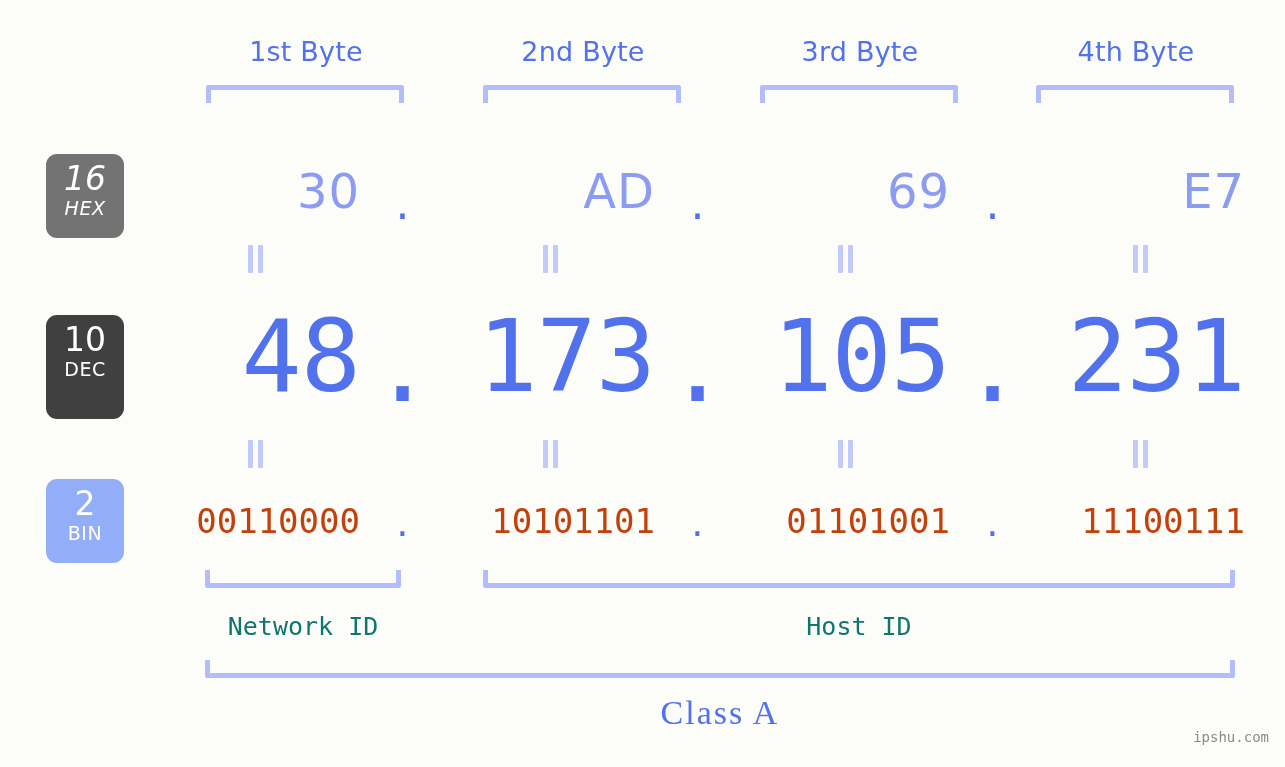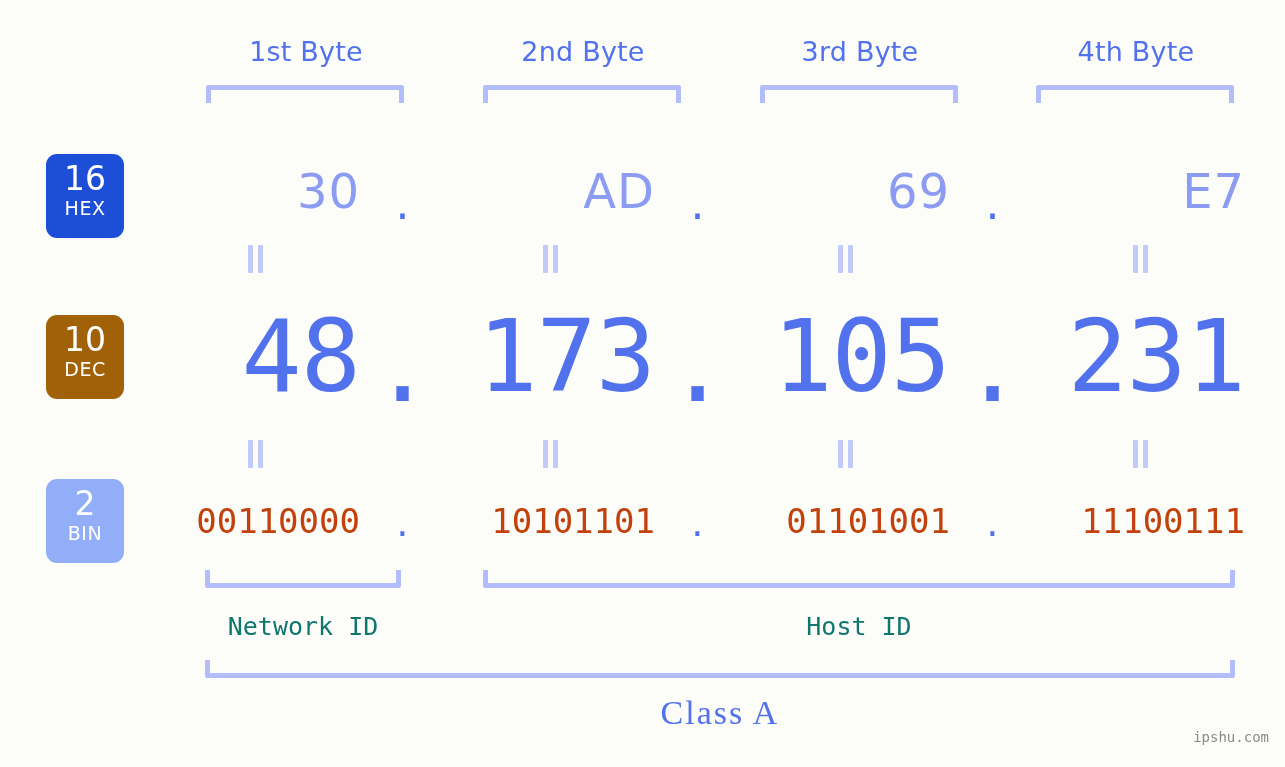--- a/index.html
+++ b/index.html
@@ -74,22 +74,22 @@
     line-height: 36px;
     font-weight: 400;
   }
   .badge .nm {
     display: block;
     font-size: 19px;
     line-height: 22px;
     font-weight: 400;
     letter-spacing: 0.5px;
   }
-  #badge-hex { top: 154px; height: 84px; background: #1d4ed8; }
-  #badge-dec { top: 315px; height: 84px; background: #a16207; }
+  #badge-hex { top: 154px; height: 84px; background: #737373; font-style: italic; }
+  #badge-dec { top: 315px; height: 104px; background: #404040; }
   #badge-bin { top: 479px; height: 84px; background: #93aef9; }
 
   
   .row {
     position: absolute;
     left: 150px;
     width: 1110px;
     display: flex;
     align-items: center;
   }

